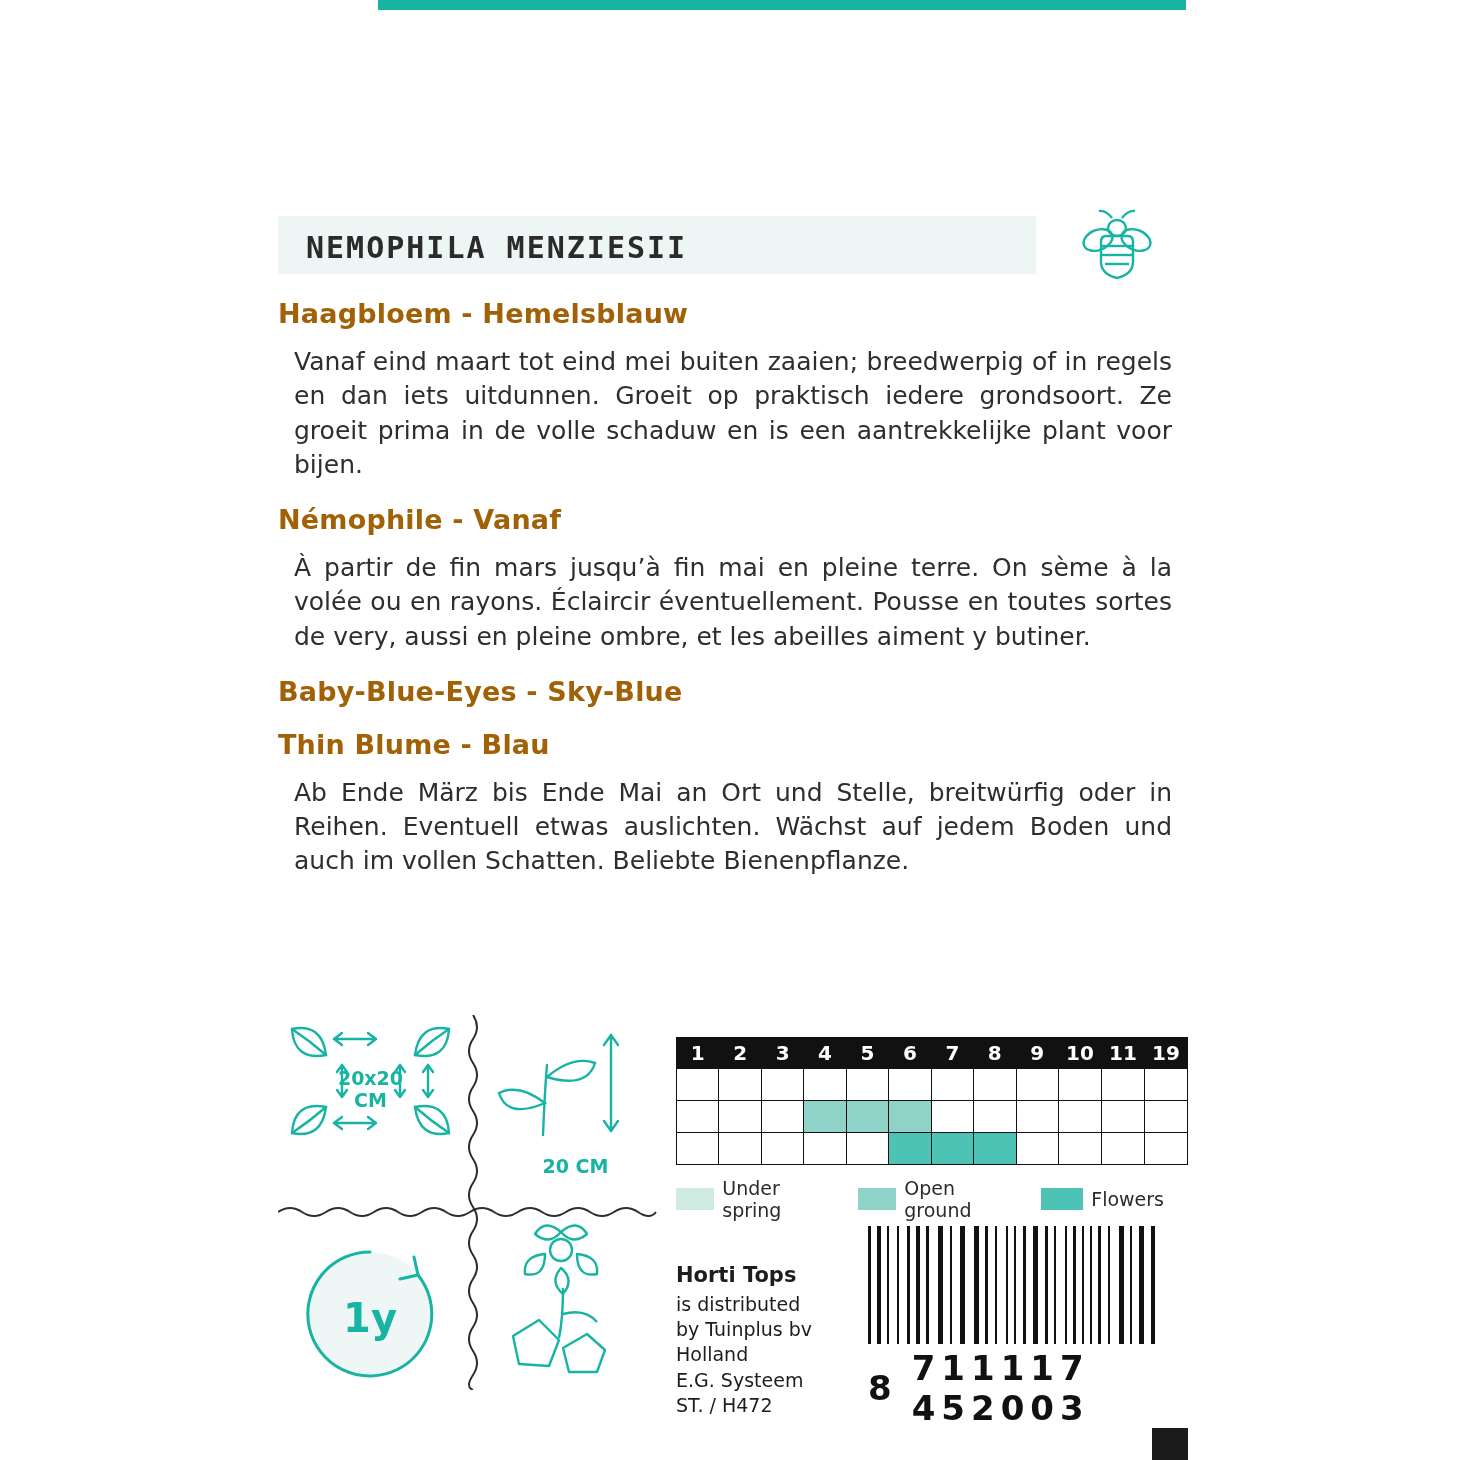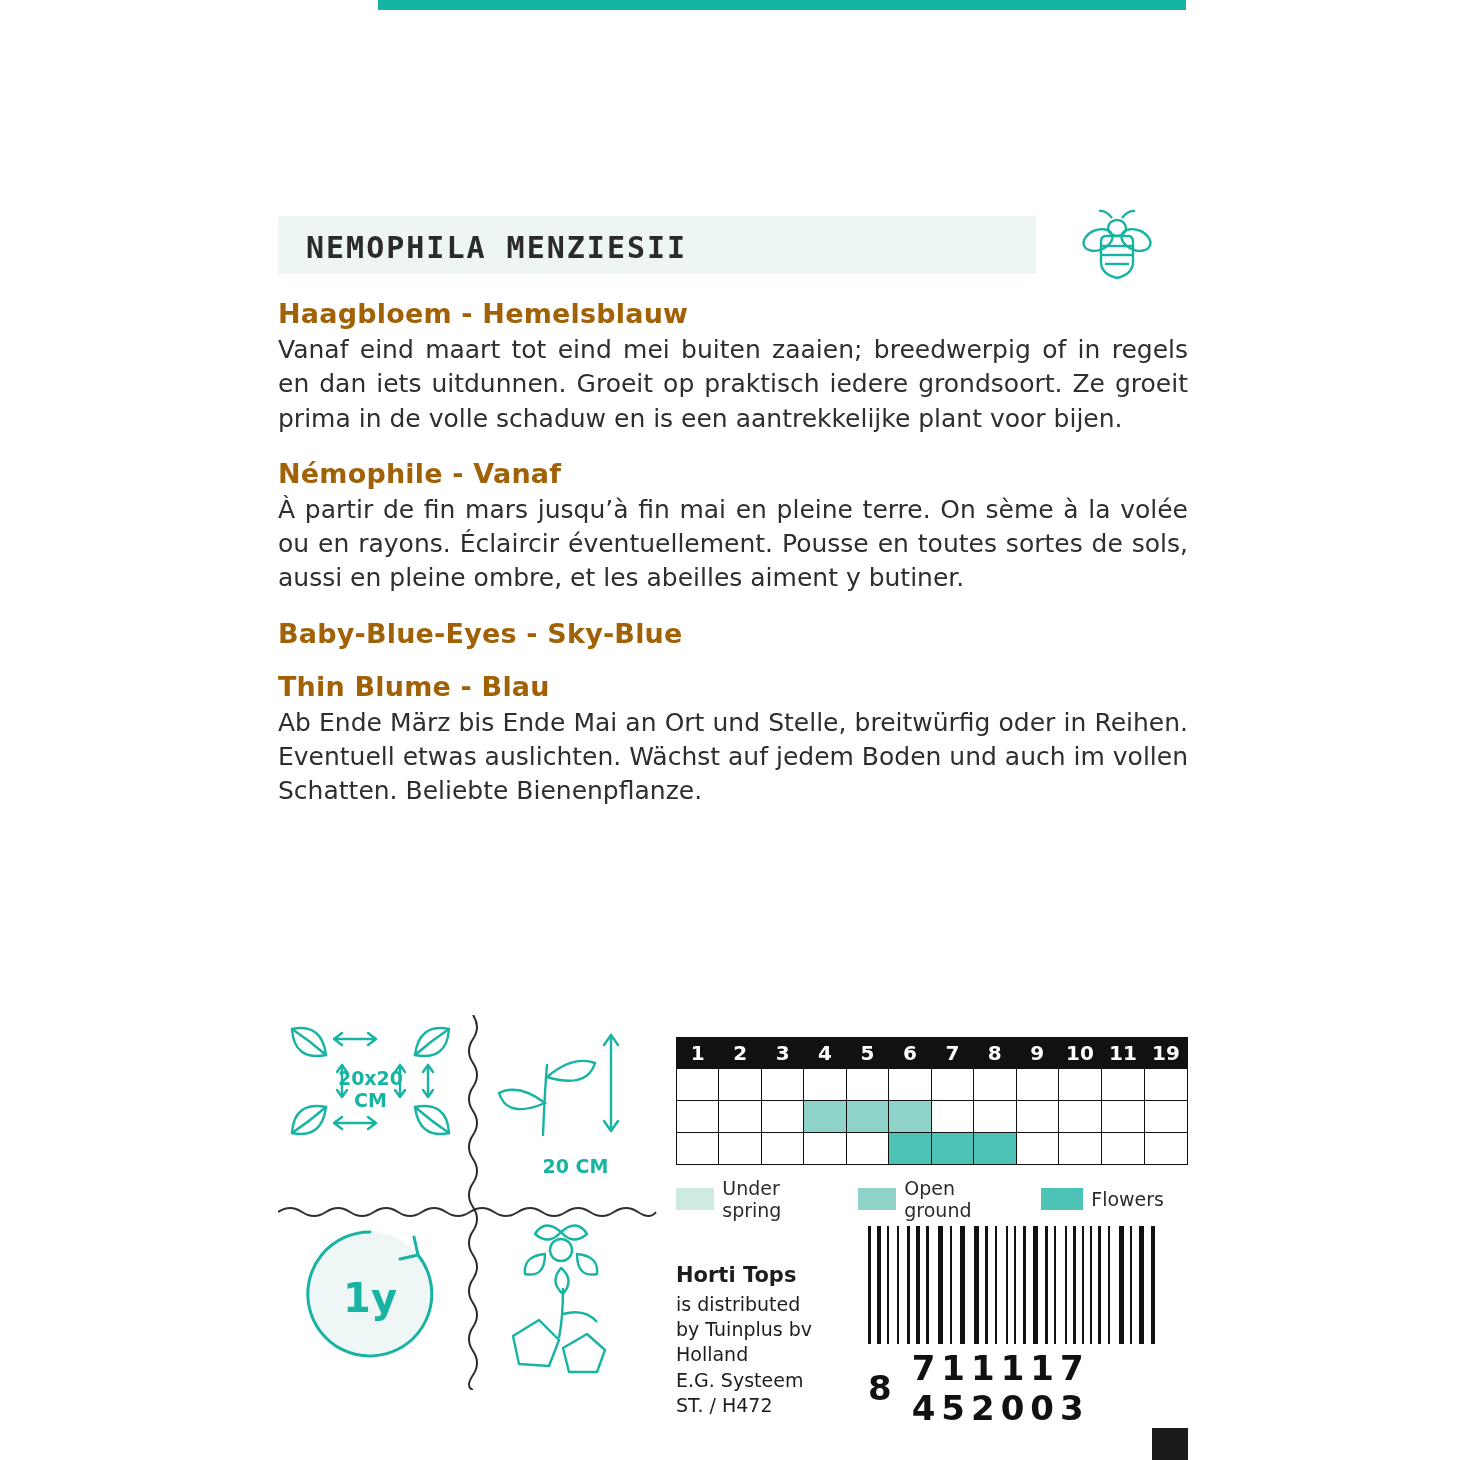--- a/index.html
+++ b/index.html
@@ -41,39 +41,39 @@
   
   .block{margin-top:22px;}
   .block h2{
     margin:0 0 4px 0;
     font-size:27px;
     color:#a16207;
     font-weight:bold;
     letter-spacing:.2px;
   }
   .block p{
-    margin:0;
+    margin:16px;
     font-size:25px;
     line-height:1.37;
     color:#2e2e2e;
     text-align:justify;
   }
   .block.first{margin-top:18px;}
 
   
   .info{
     position:absolute;left:278px;top:1015px;width:910px;height:380px;
   }
   .icon-grid{
     position:absolute;left:0;top:0;width:390px;height:375px;
   }
   .icon-cell{position:absolute;width:185px;height:180px;}
   .c1{left:0;top:0;text-decoration:underline;}
   .c2{left:205px;top:0;}
-  .c3{left:0;top:191px;}
+  .c3{left:0;top:211px;}
   .c4{left:205px;top:195px;}
   .icon-cell svg{display:block;}
   .icon-label{
     text-align:center;font-size:19px;font-weight:bold;color:#17b3a3;
     font-family:"DejaVu Sans", sans-serif;
   }
   .wiggle-v{
     position:absolute;left:186px;top:0px;height:375px;width:18px;
   }
   .wiggle-h{
@@ -151,21 +151,21 @@
     </div>
   </div>
 
   <div class="block first">
     <h2>Haagbloem - Hemelsblauw</h2>
     <p>Vanaf eind maart tot eind mei buiten zaaien; breedwerpig of in regels en dan iets uitdunnen. Groeit op praktisch iedere grondsoort. Ze groeit prima in de volle schaduw en is een aantrekkelijke plant voor bijen.</p>
   </div>
 
   <div class="block">
     <h2>Némophile - Vanaf</h2>
-    <p>À partir de fin mars jusqu’à fin mai en pleine terre. On sème à la volée ou en rayons. Éclaircir éventuellement. Pousse en toutes sortes de sols, aussi en pleine ombre, et les abeilles aiment y butiner.</p>
+    <p>À partir de fin mars jusqu’à fin mai en pleine terre. On sème à la volée ou en rayons. Éclaircir éventuellement. Pousse en toutes sortes de very, aussi en pleine ombre, et les abeilles aiment y butiner.</p>
   </div>
 
   <div class="block">
     <h2>Baby-Blue-Eyes - Sky-Blue</h2>
   </div>
 
   <div class="block">
     <h2>Thin Blume - Blau</h2>
     <p>Ab Ende März bis Ende Mai an Ort und Stelle, breitwürfig oder in Reihen. Eventuell etwas auslichten. Wächst auf jedem Boden und auch im vollen Schatten. Beliebte Bienenpflanze.</p>
   </div>

